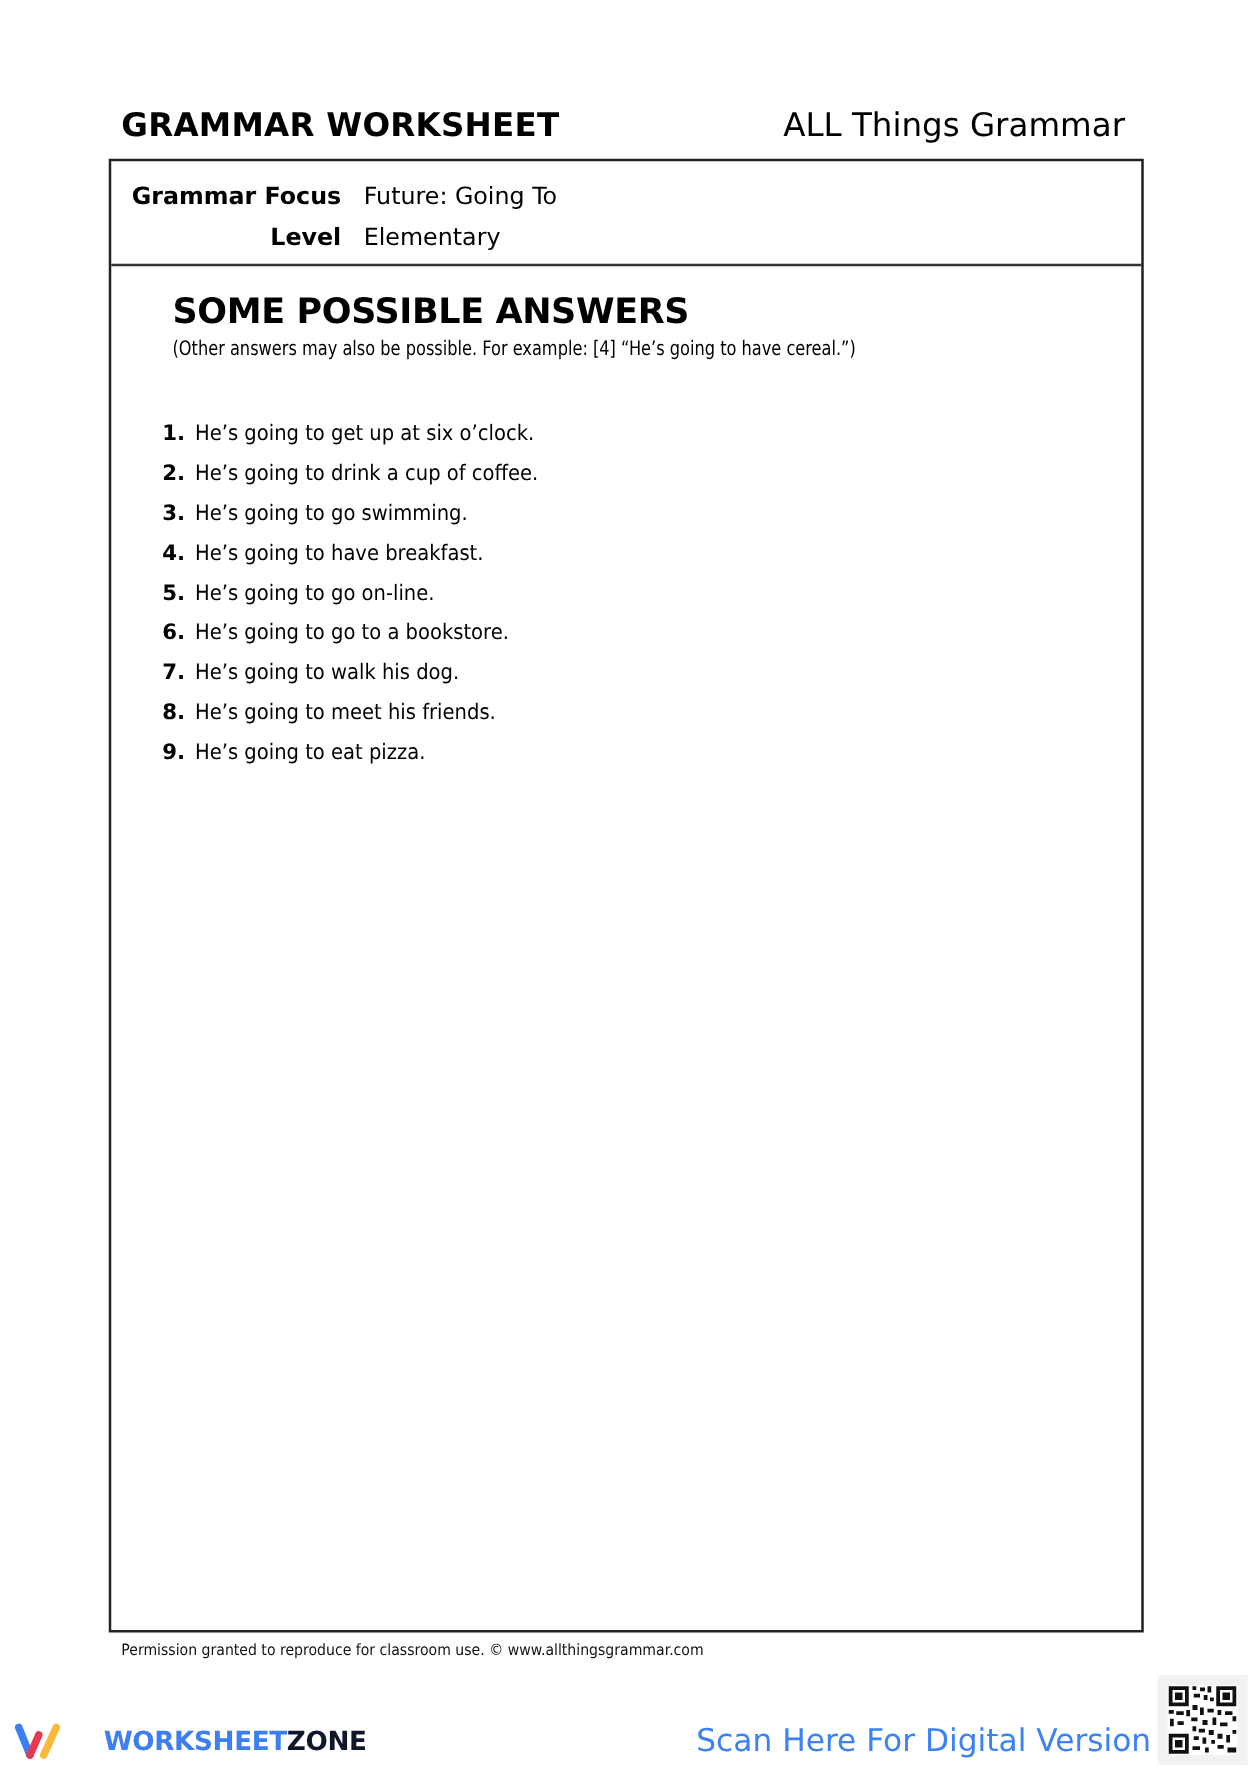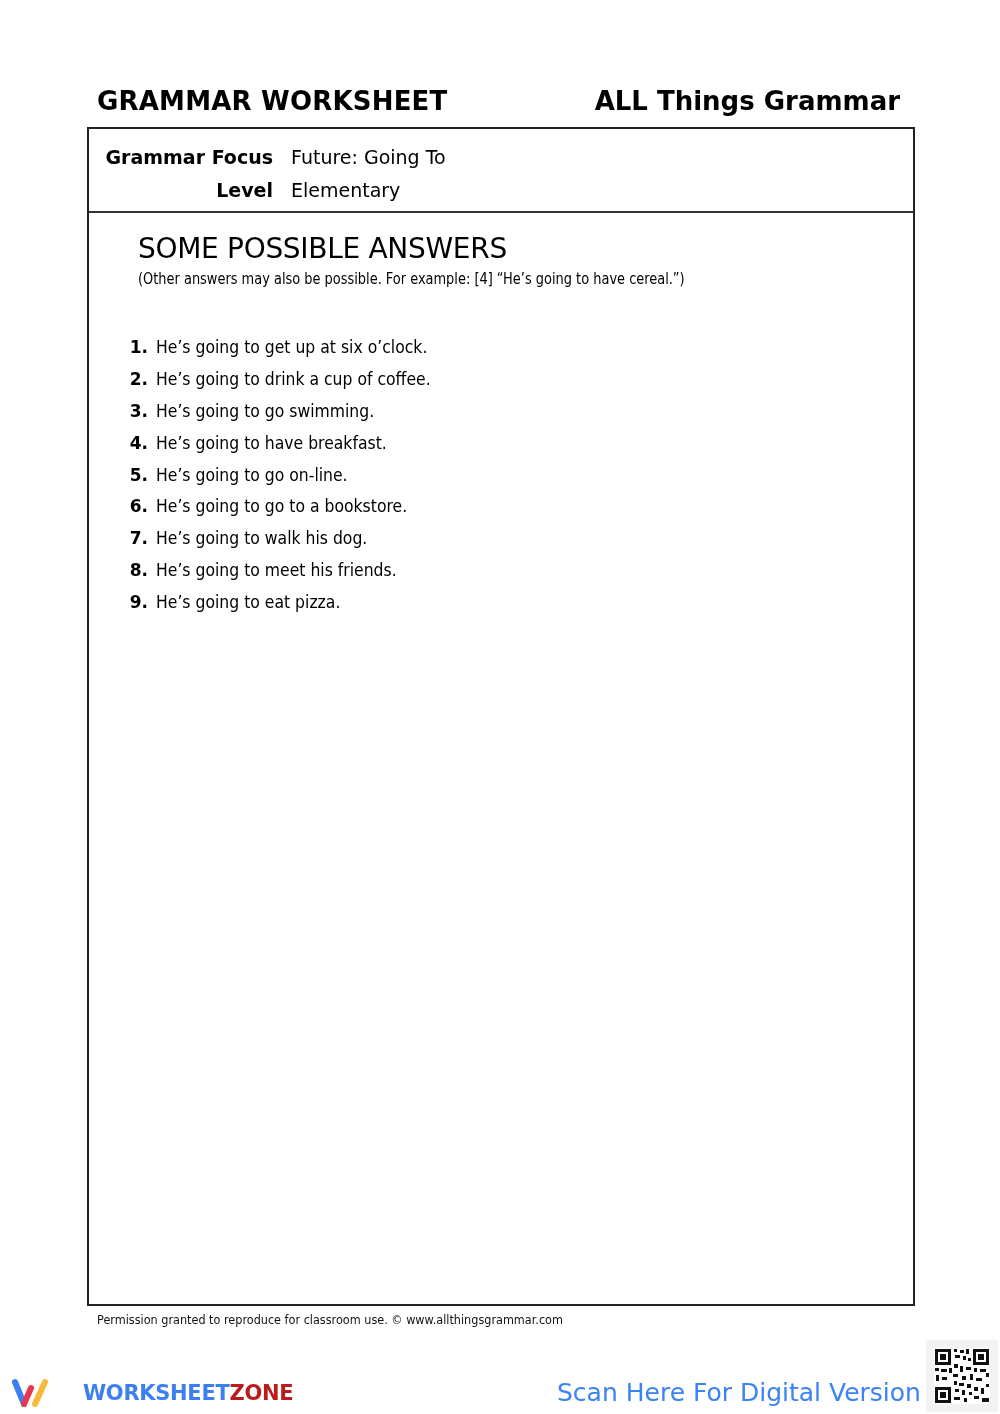--- a/index.html
+++ b/index.html
@@ -1,35 +1,35 @@
 <!DOCTYPE html>
 <html><head>
   <meta charset="utf-8">
   <style>
     html, body { margin: 0; padding: 0; background: #ffffff; }
     body { width: 1000px; height: 1414px; position: relative; overflow: hidden; font-family: "DejaVu Sans", sans-serif; color: #000; }
     .title-left { position: absolute; left: 97px; top: 86px; font-size: 26px; font-weight: bold; letter-spacing: 0.2px; }
-    .title-right { position: absolute; right: 100px; top: 86px; font-size: 26px; font-weight: bold; }
+    .title-right { position: absolute; right: 100px; top: 86px; font-size: 26px; font-weight: normal; }
     .box { position: absolute; left: 87px; top: 127px; width: 824px; height: 1175px; border: 2px solid #222; }
     .meta { position: absolute; left: 0; top: 0; width: 100%; height: 82px; border-bottom: 2px solid #333; }
     .meta-row { position: absolute; left: 0; display: flex; font-size: 19px; }
     .meta-label { width: 202px; text-align: right; font-weight: bold; padding-right: 18px; box-sizing: border-box; }
     .meta-value { font-weight: normal; }
-    .answers-title { position: absolute; left: 49px; top: 103px; font-size: 28px; font-weight: normal; letter-spacing: -0.3px; text-align: right; }
+    .answers-title { position: absolute; left: 49px; top: 103px; font-size: 28px; font-weight: bold; letter-spacing: -0.3px; text-align: right; }
     .answers-note { position: absolute; left: 49px; top: 140px; font-size: 16px; font-family: "DejaVu Sans Condensed", "DejaVu Sans", sans-serif; transform: scaleX(0.9); transform-origin: left; white-space: nowrap; }
     .list { position: absolute; left: 30px; top: 202px; }
     .item { display: flex; height: 31.9px; align-items: center; font-size: 17px; }
     .num { width: 37px; text-align: right; font-weight: bold; padding-right: 8px; box-sizing: border-box; }
     .txt { transform: scaleX(0.92); transform-origin: left; white-space: nowrap; }
     .permission { position: absolute; left: 97px; top: 1312px; font-size: 12.5px; color: #111; transform: scaleX(0.9); transform-origin: left; white-space: nowrap; }
     .brand { position: absolute; left: 10px; top: 1376px; display: flex; align-items: center; }
     .brand-logo { width: 40px; height: 34px; }
     .brand-text { font-family: "DejaVu Sans", sans-serif; font-weight: bold; font-size: 21px; margin-left: 6px; letter-spacing: -0.3px; }
     .brand-w { color: #3d7ff0; margin-left: 27px; }
-    .brand-z { color: #b91c1c; }
+    .brand-z { color: #0f172a; }
     .scan { position: absolute; left: 557px; top: 1378px; font-size: 25px; color: #3b82f6; }
     .qr { position: absolute; left: 926px; top: 1340px; width: 72px; height: 72px; background: #f2f2f2; }
   </style>
 </head>
 <body>
 
 <div class="title-left">GRAMMAR WORKSHEET</div>
 <div class="title-right">ALL Things Grammar</div>
 
 <div class="box">

